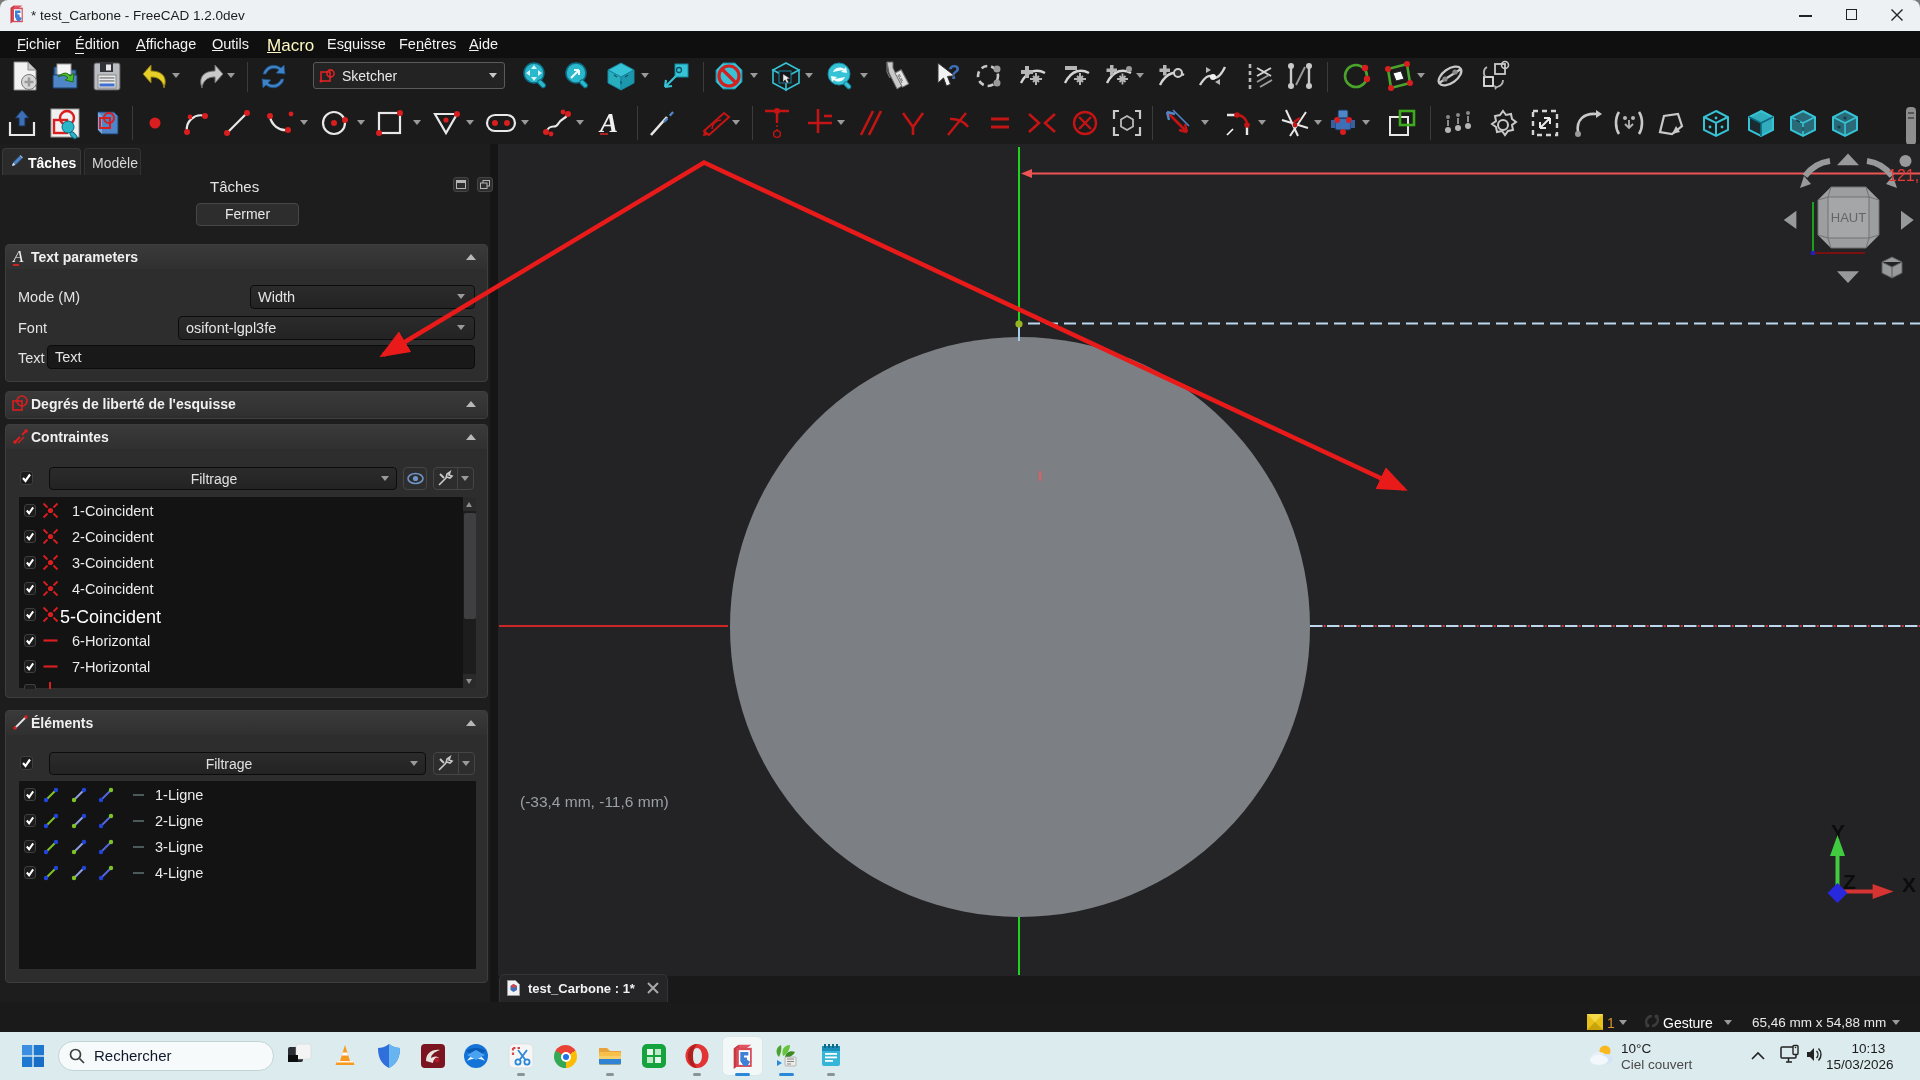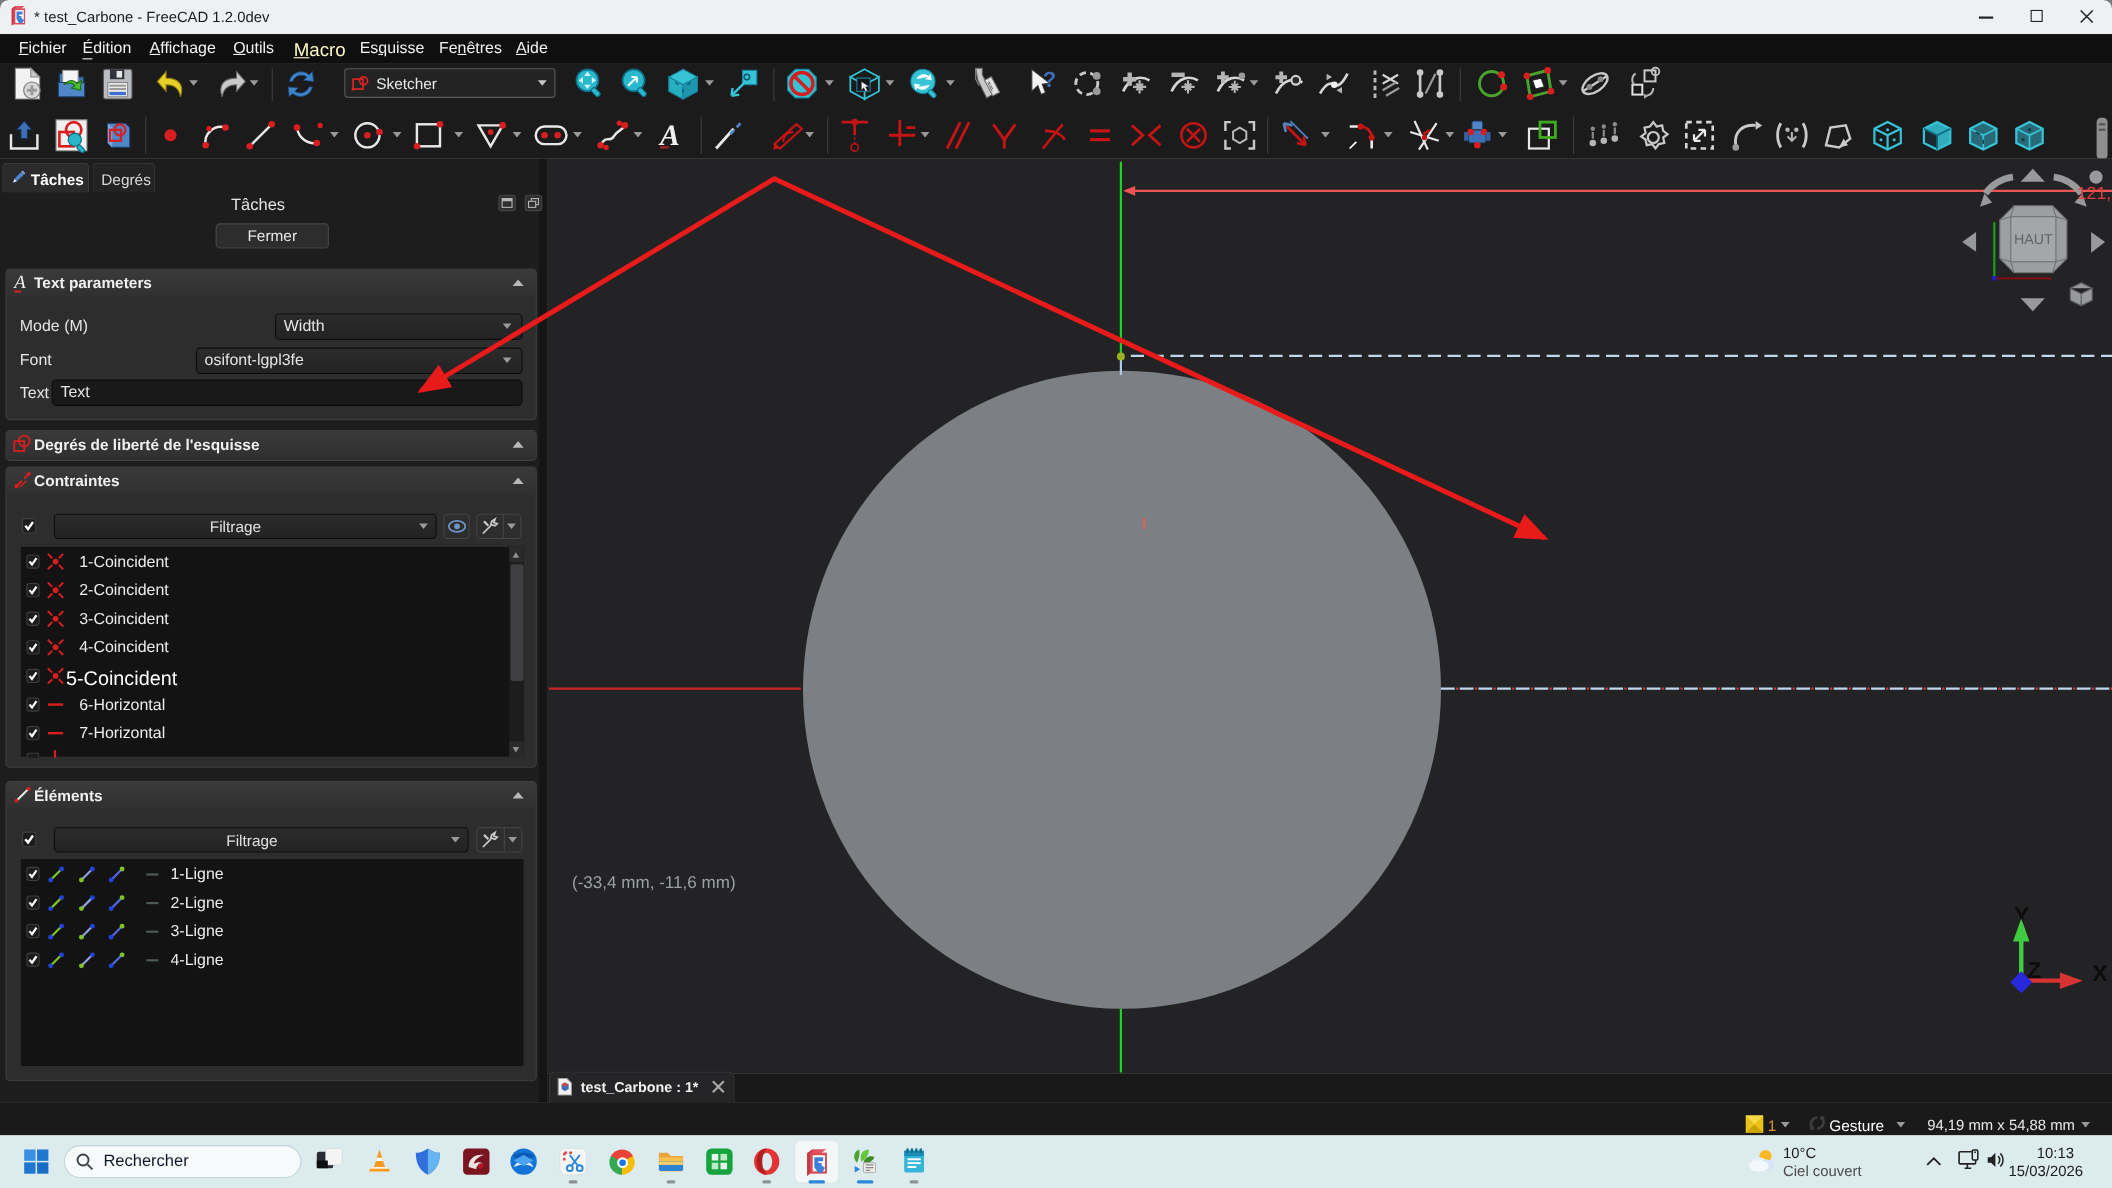--- a/index.html
+++ b/index.html
@@ -424,21 +424,21 @@
 <div class="a" style="left:490px;top:144px;width:8px;height:858px;background:#151516"></div>
 
 <div class="a" style="left:2px;top:148px;width:79px;height:27px;background:#2b2b2c;border:1px solid #3a3a3b;border-bottom:none;border-radius:4px 4px 0 0"></div>
 <svg class="a" style="left:10px;top:154px" width="14" height="14" viewBox="0 0 14 14">
     <path d="M2 12 L4 7.5 L9.5 2 L12 4.5 L6.5 10 Z" fill="#4f86c8" stroke="#2a4a74" stroke-width="0.7"></path>
     <path d="M2 12 l3.4-1.1 L3.1 8.6 Z" fill="#ddd"></path>
     <path d="M9.5 2 L12 4.5 L13 3.5 L10.5 1 Z" fill="#8fb4e0"></path>
   </svg>
 <div class="a" style="left:28px;top:155px;font-size:14px;font-weight:bold;color:#fff">Tâches</div>
 <div class="a" style="left:84px;top:148px;width:57px;height:27px;background:#232324;border:1px solid #323233;border-bottom:none;border-radius:4px 4px 0 0"></div>
-<div class="a" style="left:92px;top:155px;font-size:14px;color:#d8d8d8">Degrés</div>
+<div class="a" style="left:92px;top:155px;font-size:14px;color:#d8d8d8">Modèle</div>
 <div class="a" style="left:210px;top:178px;font-size:15px;color:#e4e4e4">Tâches</div>
 <div class="a" style="left:453px;top:177px;width:16px;height:15px;background:#2e2e2f;border:1px solid #454546;border-radius:3px"></div>
 <svg class="a" style="left:456px;top:180px" width="10" height="9">
     <rect x="0.5" y="0.5" width="9" height="8" fill="none" stroke="#b5b5b5"></rect>
     <rect x="0.5" y="0.5" width="9" height="2.5" fill="#b5b5b5"></rect>
   </svg>
 <div class="a" style="left:477px;top:177px;width:16px;height:15px;background:#2e2e2f;border:1px solid #454546;border-radius:3px"></div>
 <svg class="a" style="left:480px;top:180px" width="10" height="9">
     <rect x="3" y="0.5" width="6.5" height="5.5" fill="none" stroke="#b5b5b5"></rect>
     <rect x="0.5" y="3" width="6.5" height="5.5" fill="#2e2e2f" stroke="#b5b5b5"></rect>
@@ -744,21 +744,21 @@
   </svg>
 <div class="a" style="left:1607px;top:1015px;font-size:14px;color:#d8922b">1</div>
 <div class="dd" style="left:1619px;top:1020px"></div>
 <svg class="a" style="left:1644px;top:1013px" width="16" height="16" viewBox="0 0 16 16">
     <path d="M3 12 A6 6 0 0 1 8 3 M13 4 A6 6 0 0 1 8 13" fill="none" stroke="#3c3c3e" stroke-width="2.4"></path>
     <circle cx="3.5" cy="12.5" r="2" fill="#3c3c3e"></circle>
     <circle cx="12.5" cy="3.5" r="2" fill="#3c3c3e"></circle>
   </svg>
 <div class="a" style="left:1663px;top:1015px;font-size:14px;color:#ffffff">Gesture</div>
 <div class="dd" style="left:1724px;top:1020px"></div>
-<div class="a" style="left:1752px;top:1015px;font-size:13.5px;color:#e8e8e8">94,19 mm x 54,88 mm</div>
+<div class="a" style="left:1752px;top:1015px;font-size:13.5px;color:#e8e8e8">65,46 mm x 54,88 mm</div>
 <div class="dd" style="left:1892px;top:1020px"></div>
 <div class="a" style="left:0;top:1032px;width:1920px;height:48px;background:#dcebee"></div>
 <svg class="a" style="left:22px;top:1045px" width="22" height="22" viewBox="0 0 22 22">
     <rect x="0" y="0" width="10.3" height="10.3" fill="#3b8ee0"></rect>
     <rect x="11.7" y="0" width="10.3" height="10.3" fill="#1f78d0"></rect>
     <rect x="0" y="11.7" width="10.3" height="10.3" fill="#1f78d0"></rect>
     <rect x="11.7" y="11.7" width="10.3" height="10.3" fill="#186ec6"></rect>
   </svg>
 <div class="a" style="left:58px;top:1041px;width:216px;height:30px;background:#f6fafb;border:1px solid #c3d4d8;border-radius:15px"></div>
 <svg class="a" style="left:69px;top:1048px" width="16" height="16" viewBox="0 0 16 16">

